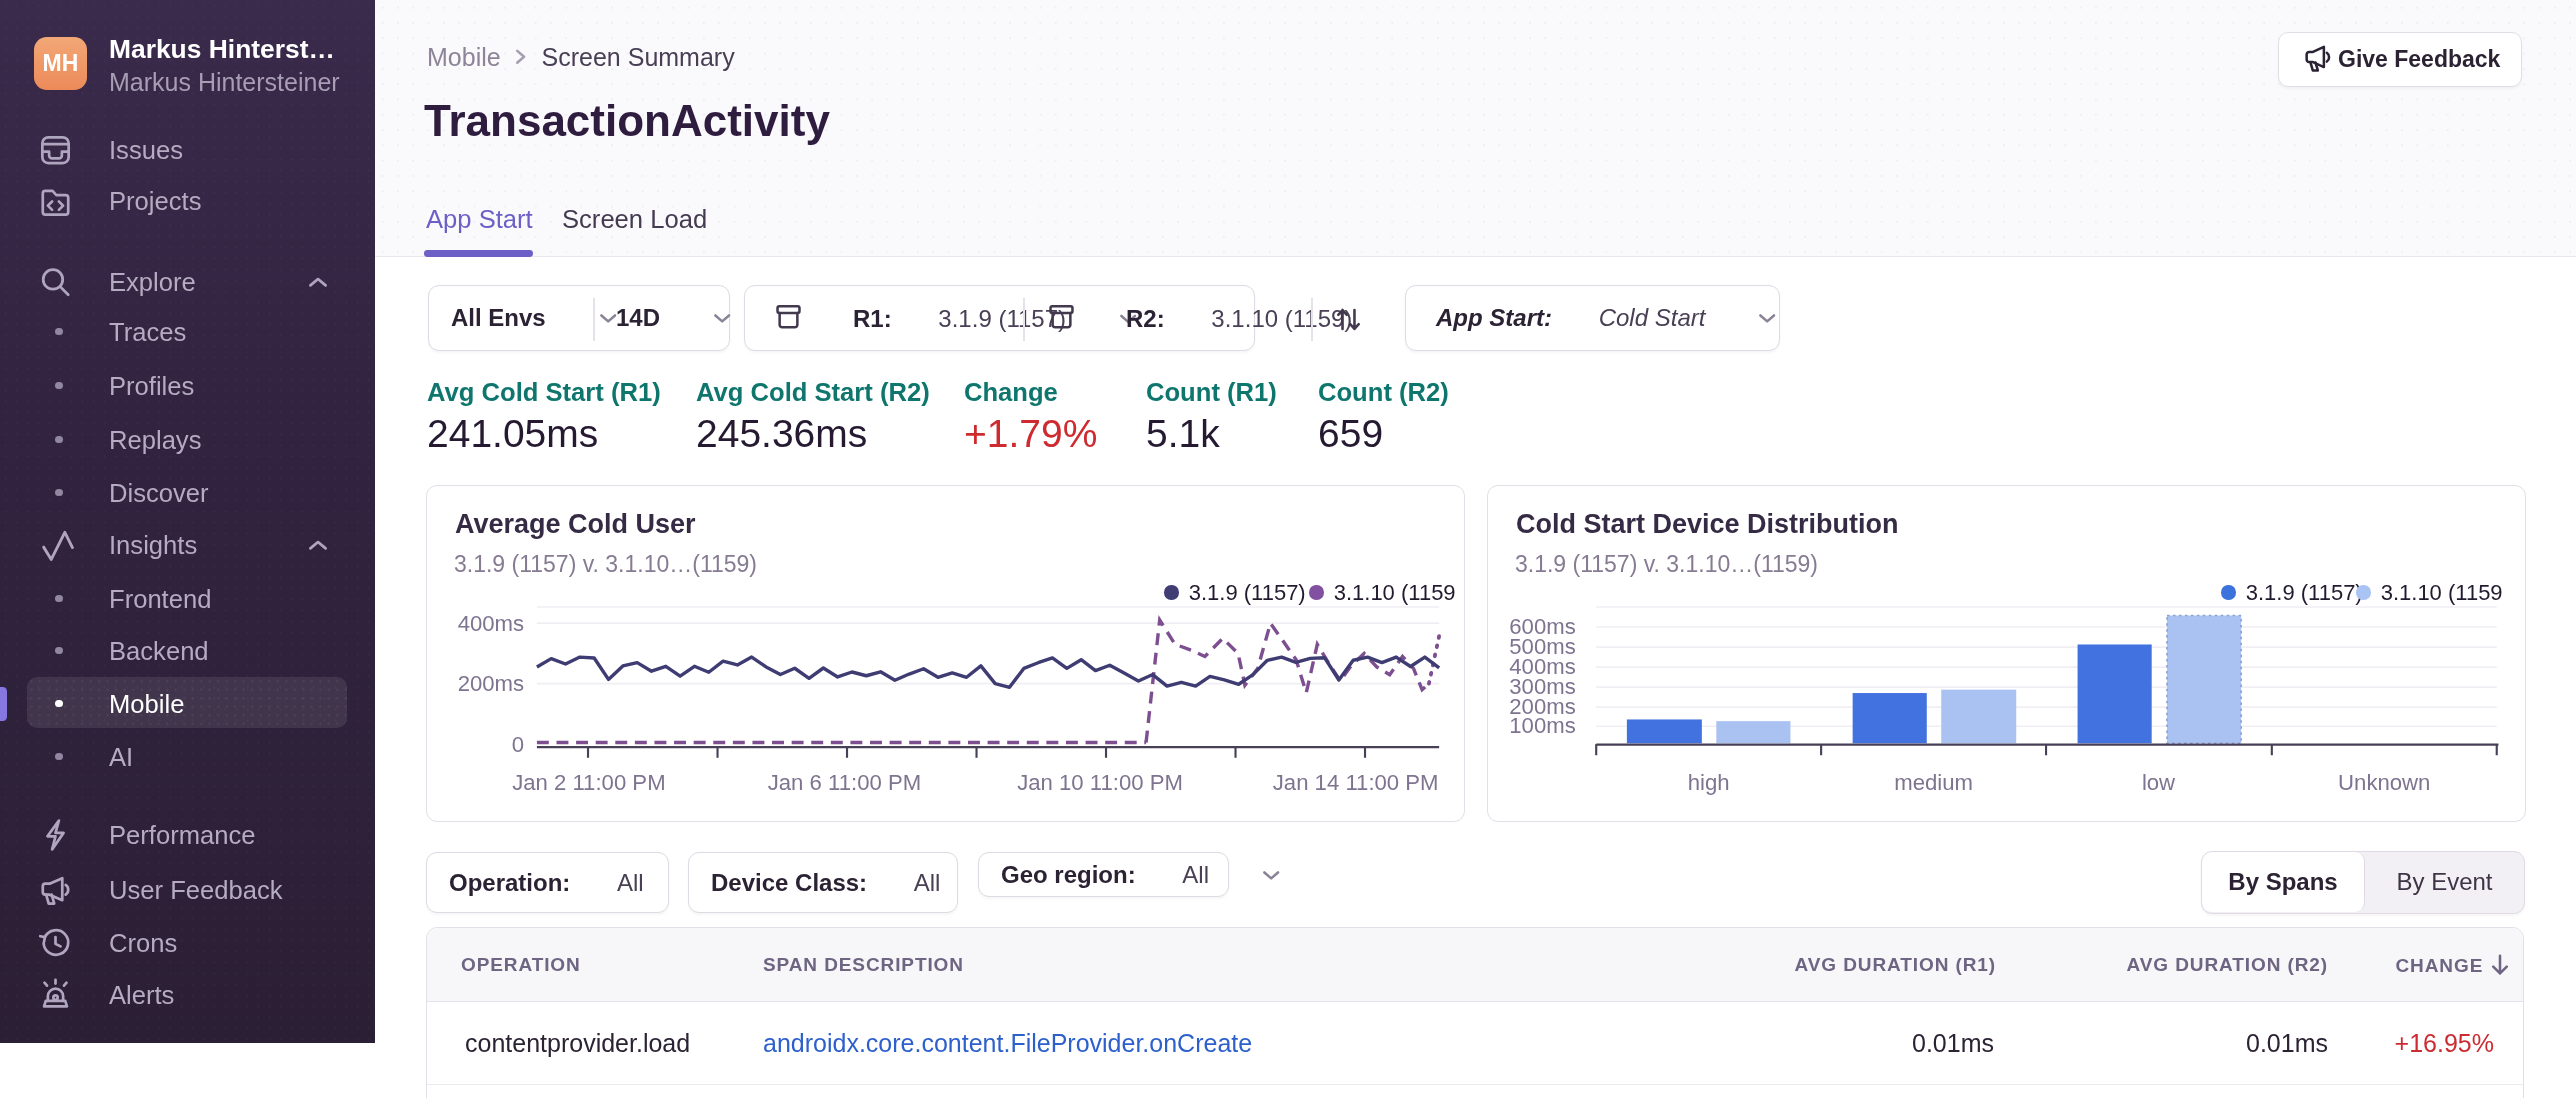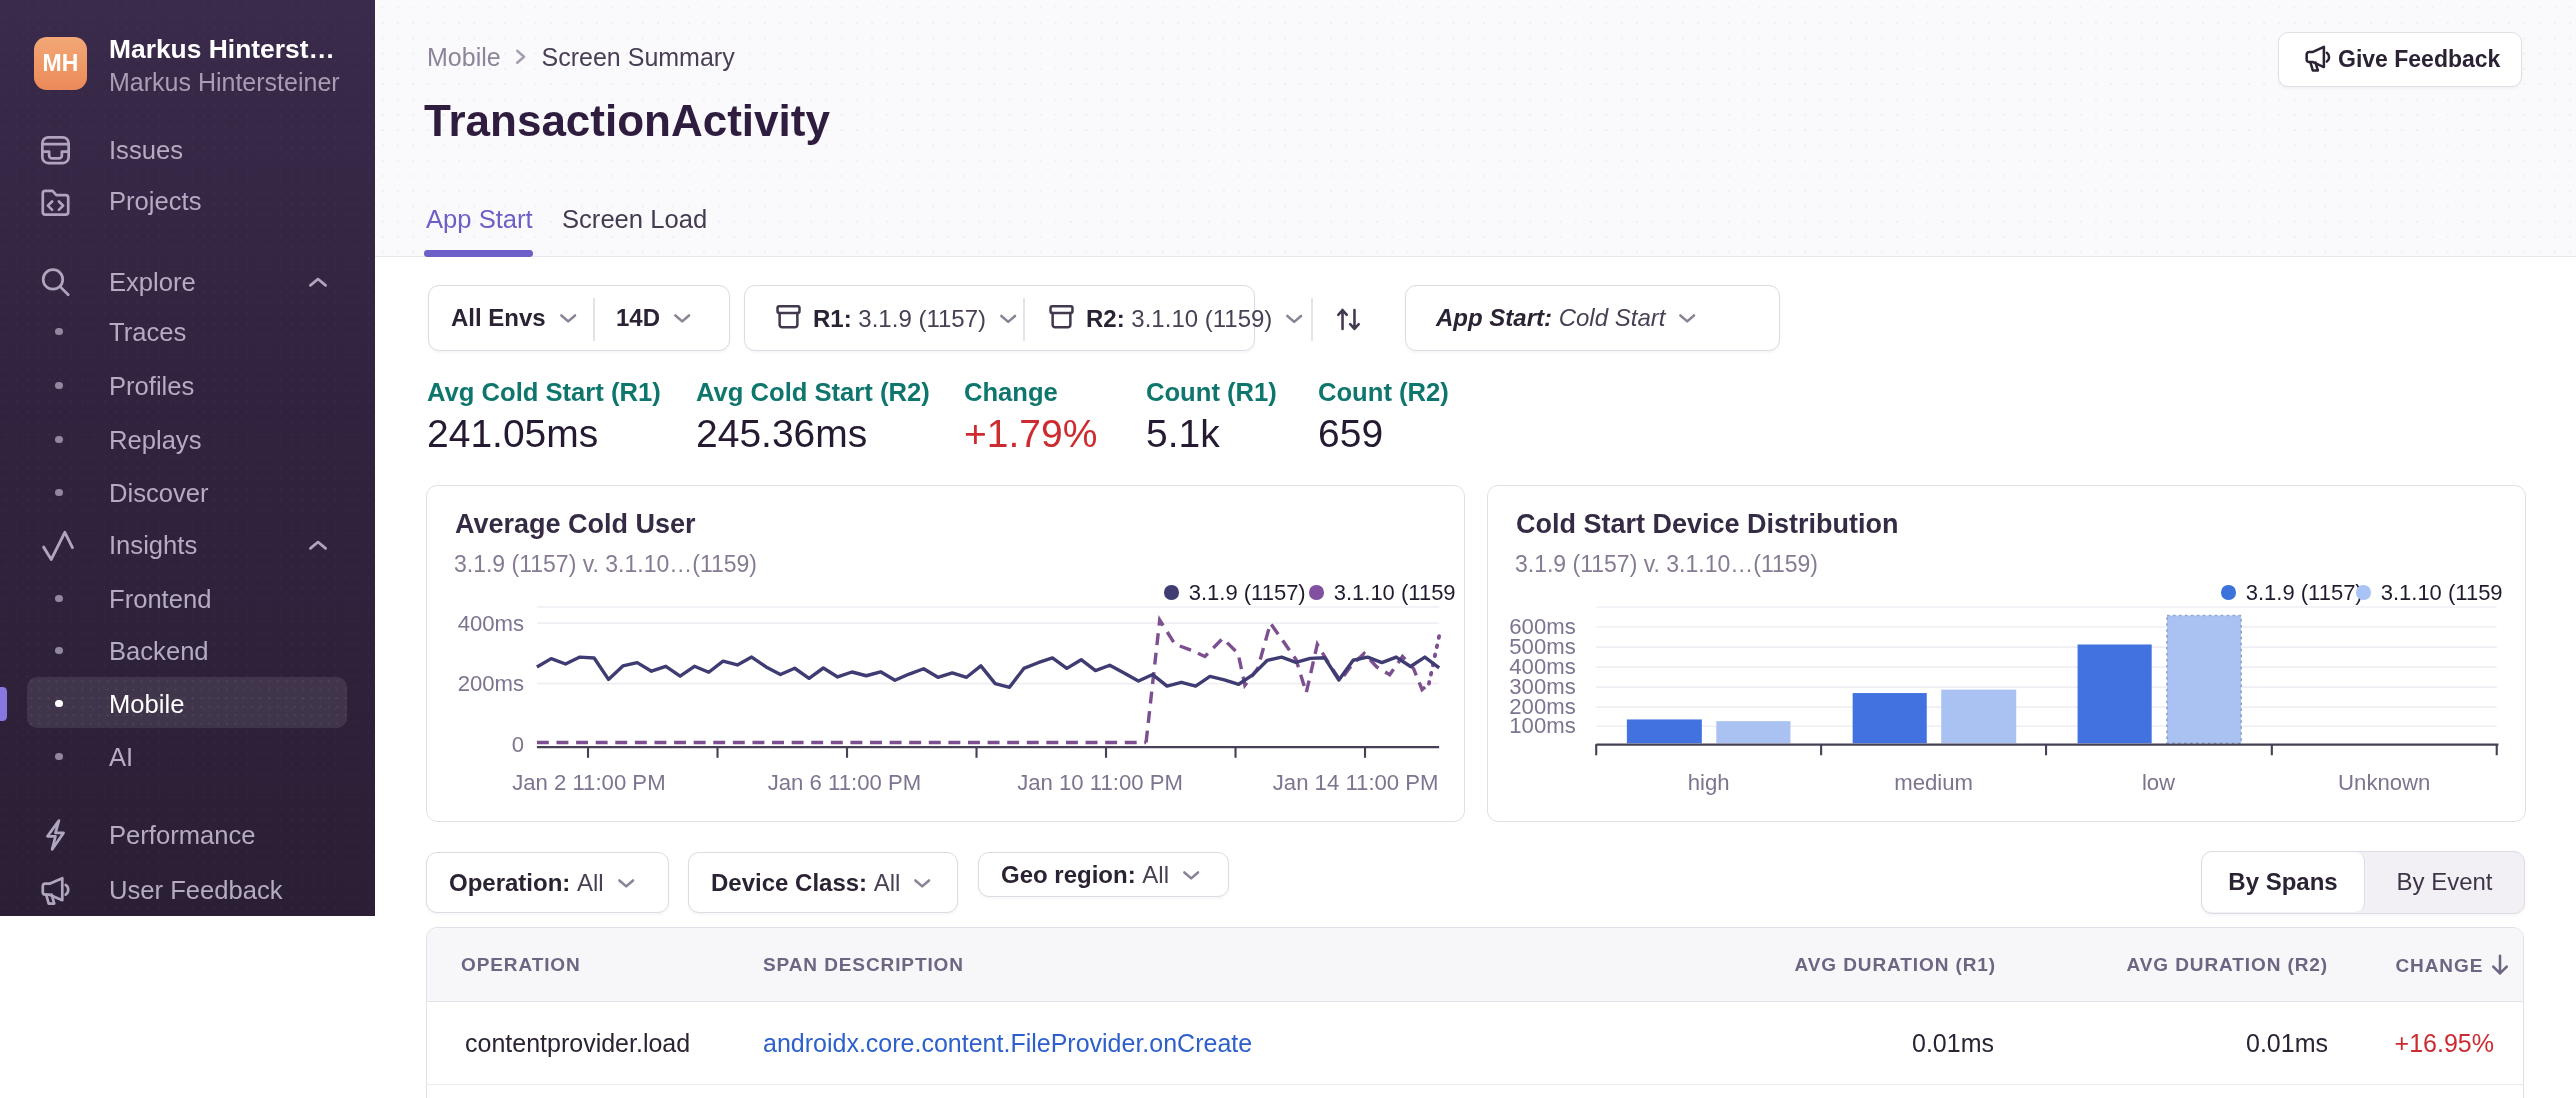--- a/index.html
+++ b/index.html
@@ -1,21 +1,21 @@
 <!DOCTYPE html>
 <html style="font-size:13.6px"><head>
 <meta charset="utf-8">
 <style>
 * { margin:0; padding:0; box-sizing:border-box; }
 html,body { width:2576px; height:1099px; overflow:hidden; background:#fff;
   font-family:"Liberation Sans", sans-serif; }
 #page { position:relative; width:2576px; height:1099px; }
 
 
-#sidebar { position:absolute; left:0; top:0; width:375px; height:916px;
+#sidebar { position:absolute; left:0; top:0; width:375px; height:1043px;
   background-image:
     radial-gradient(rgba(255,255,255,0.022) 1.2px, transparent 1.2px),
     linear-gradient(180deg,#3A2A4B 0%, #31233F 45%, #2B1F35 100%);
   background-size:11px 11px, 100% 100%;
   overflow:hidden;padding-left:7px; }
 .sb-item { position:absolute; left:0; width:375px; height:53px; }
 .sb-label { position:absolute; left:109px; top:50%; transform:translateY(-50%);
   font-size:25.6px; color:#B5ABC2; white-space:nowrap; }
 .sb-ico { position:absolute; left:36px; top:50%; transform:translateY(-50%); width:39px; height:39px; }
 .sb-dot { position:absolute; left:55px; top:50%; width:7.7px; height:7.7px; margin-top:-3.8px;
@@ -47,21 +47,21 @@
 #tabline { position:absolute; left:49px; top:250px; width:109px; height:6.8px; border-radius:3.4px; background:#6C5FC7; }
 #fbbtn { position:absolute; left:1903px; top:31.5px; width:244px; height:55px; background:#fff;
   border:1.7px solid #E2DEE6; border-radius:10.2px; box-shadow:0 1.7px 2.6px rgba(43,34,51,0.04); }
 #fbbtn span { position:absolute; left:59px; top:50%; transform:translateY(-50%);
   font-size:23px; font-weight:700; color:#2B2233; white-space:nowrap; }
 #fbbtn svg { position:absolute; left:22px; top:8.5px; }
 
 
 .fbtn { position:absolute; background:#fff; border:1.7px solid #DFDAE4; border-radius:11px;
   box-shadow:0 1.7px 2.6px rgba(43,34,51,0.04); }
-.fbtn .in { position:absolute; top:50%; transform:translateY(-50%); display:flex; align-items:center; white-space:nowrap; }
+.fbtn .in { position:absolute; top:50%; transform:translateY(-50%); display:flex; align-items:center; white-space:nowrap;gap:40px; }
 .b { font-weight:700; color:#2B2233; font-size:24px; }
 .r { color:#4A4055; font-size:24px; }
 .chev { width:20.4px; height:12px; margin-left:12px; }
 .vdiv { width:1.7px; height:43px; background:#E6E2EA; }
 
 
 .stat-l { position:absolute; top:378px; font-size:25.6px; font-weight:700; color:#0f766e; white-space:nowrap; }
 .stat-v { position:absolute; top:412px; font-size:39px; color:#251A31; white-space:nowrap; }
 
 

